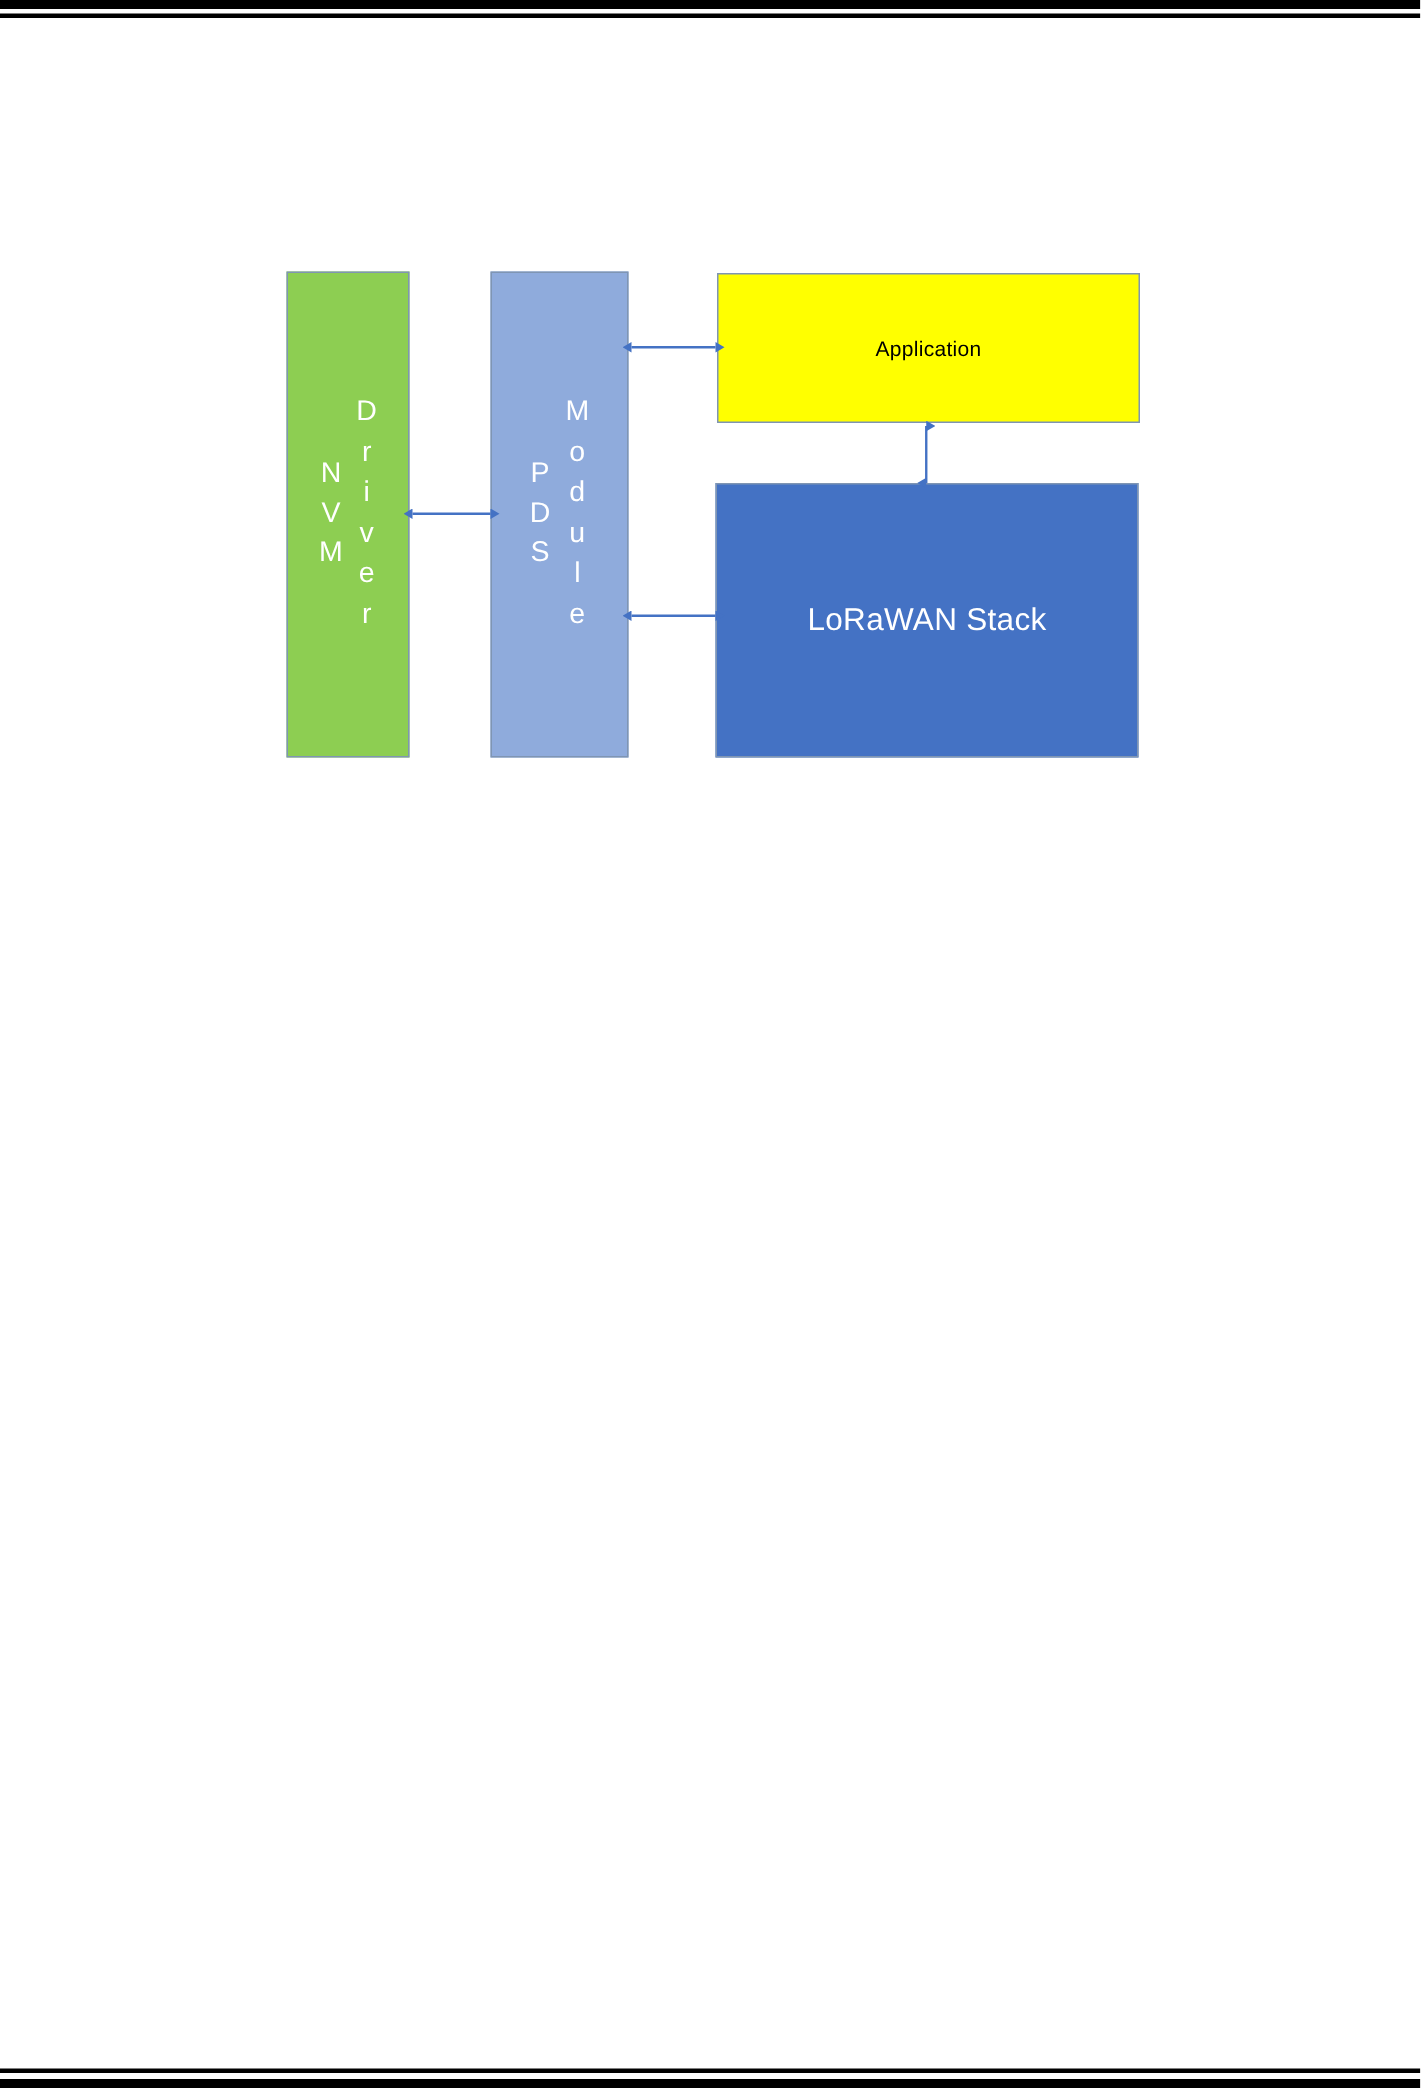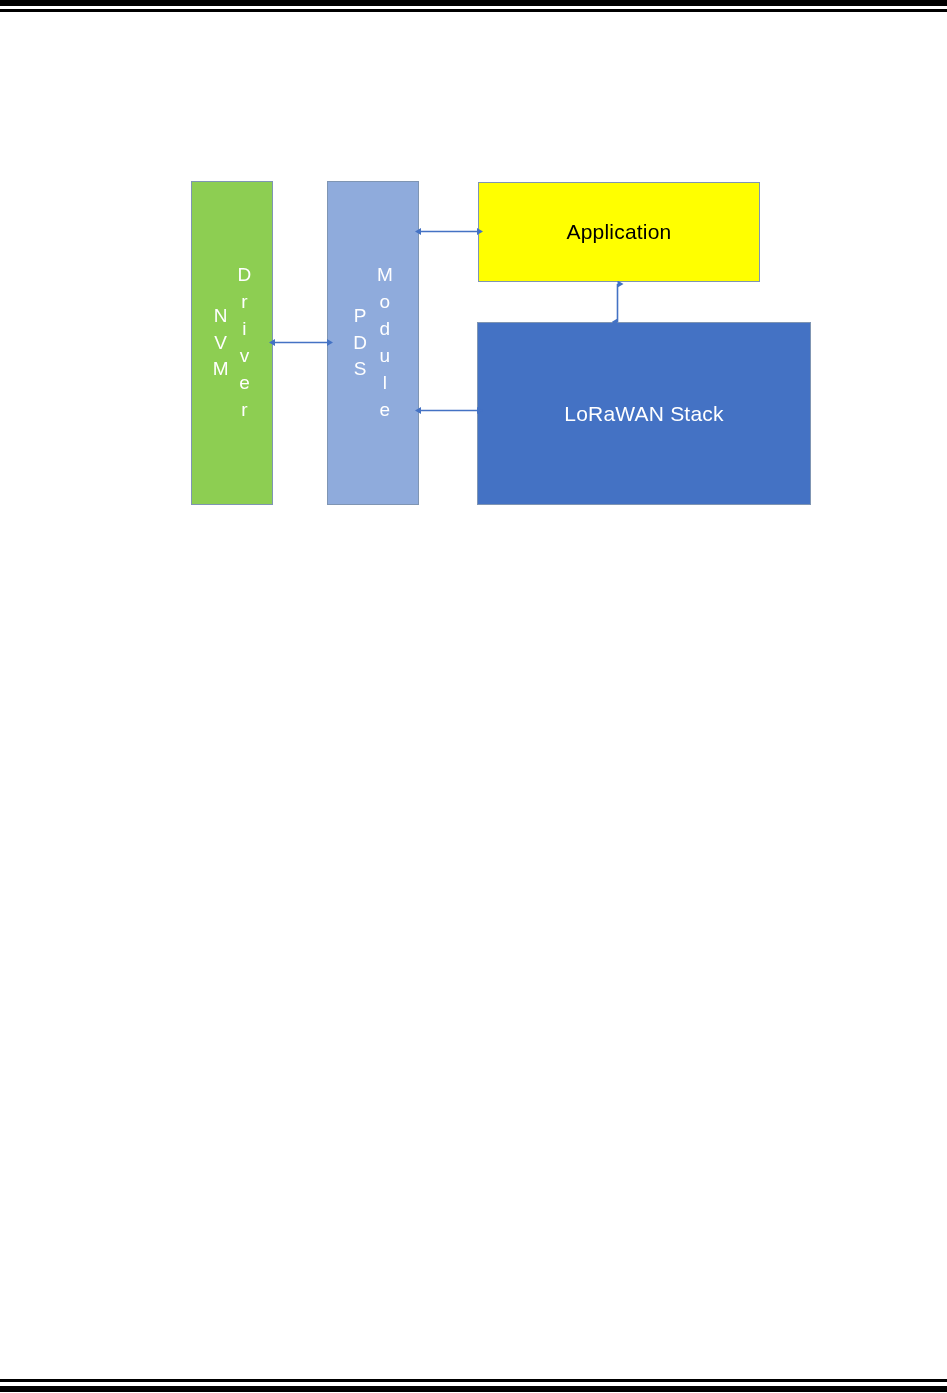--- a/index.html
+++ b/index.html
@@ -82,21 +82,21 @@
     background: #FFFF00;
     display: flex;
     align-items: center;
     justify-content: center;
   }
 
   
   .box-stack {
     left: 477px;
     top: 322px;
-    width: 334px;
+    width: 282px;
     height: 183px;
     background: #4472C4;
     display: flex;
     align-items: center;
     justify-content: center;
   }
 
   
   .vcol {
     display: flex;
@@ -110,21 +110,21 @@
   }
   .vcol span { display: block; text-align: center; }
 
   .nvm-left  { margin-right: 5px; }
   .nvm-right { margin-left: 4px; }
   .pds-left  { margin-right: 6px; }
   .pds-right { margin-left: 4px; }
 
   
   .label-app {
-    font-size: 21px;
+    font-size: 14px;
     color: #000000;
     letter-spacing: 0.2px;
   }
   .label-stack {
     font-size: 21px;
     color: #FFFFFF;
     letter-spacing: 0.2px;
   }
 
   

